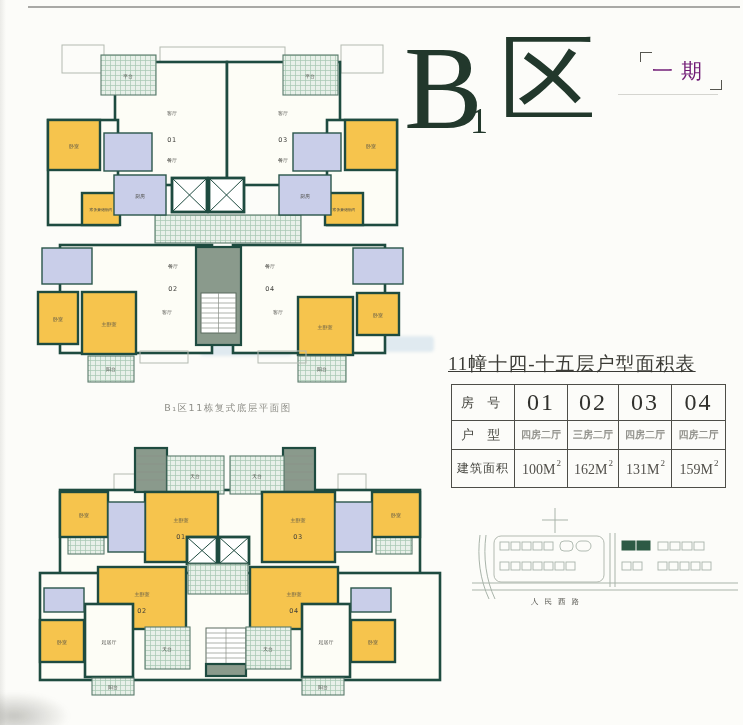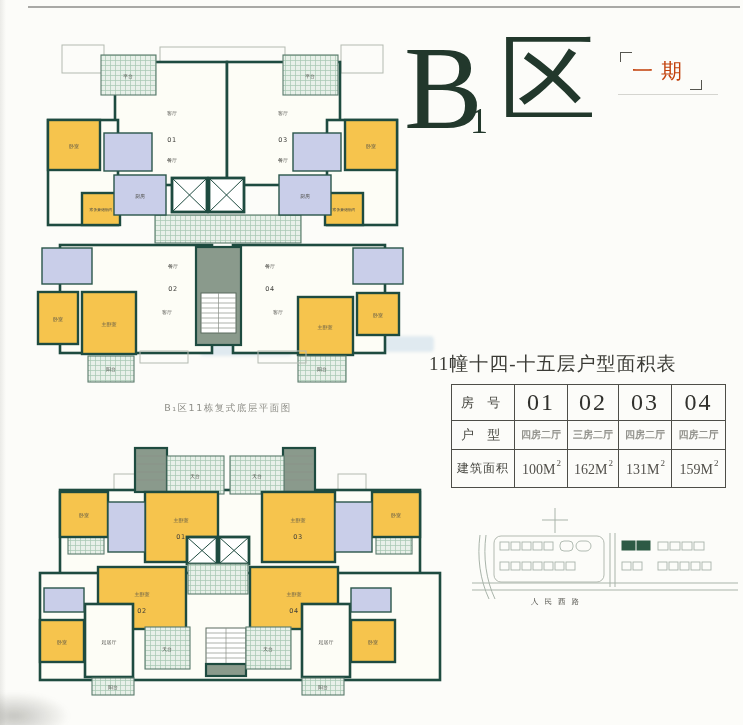--- a/index.html
+++ b/index.html
@@ -11,30 +11,30 @@
   .smudge{position:absolute;left:-10px;top:692px;width:80px;height:40px;
           background:radial-gradient(ellipse at 30% 60%,rgba(95,95,88,.35),rgba(95,95,88,0) 70%);filter:blur(2px);}
   .watermark{position:absolute;background:rgba(115,165,205,.20);border-radius:4px;filter:blur(1.5px);}
   
   .title-letter{position:absolute;left:404px;top:30px;font-family:"Liberation Serif",serif;
                 font-size:118px;line-height:1;color:#22382c;}
   .title-sub{position:absolute;left:470px;top:100px;font-family:"Liberation Serif",serif;
              font-size:36px;color:#22382c;}
   .title-char{position:absolute;left:500px;top:30px;font-family:"Liberation Serif",serif;
               font-size:96px;line-height:1.05;color:#22382c;}
-  .phase-box{position:absolute;left:620px;top:52px;padding:5px 12px;font-size:21px;
-             letter-spacing:8px;color:#c2410c;font-family:Liberation Sans, sans-serif;}
+  .phase-box{position:absolute;left:640px;top:52px;padding:5px 12px;font-size:21px;
+             letter-spacing:8px;color:#701a75;font-family:Liberation Sans, sans-serif;}
   .phase-box::before{content:"";position:absolute;left:0;top:0;width:11px;height:9px;
              border-left:1.5px solid #55554f;border-top:1.5px solid #55554f;}
   .phase-box::after{content:"";position:absolute;right:0;bottom:0;width:11px;height:9px;
              border-right:1.5px solid #55554f;border-bottom:1.5px solid #55554f;}
   .phase-line{position:absolute;left:618px;top:94px;width:100px;height:1px;background:#d5d5d0;}
   
-  .tbl-title{position:absolute;left:429px;top:351px;width:290px;font-family:"Liberation Serif",serif;
-             font-size:19px;letter-spacing:1px;color:#3b3b36;white-space:nowrap;}
+  .tbl-title{position:absolute;left:448px;top:351px;width:290px;font-family:"Liberation Serif",serif;
+             font-size:19px;letter-spacing:1px;color:#3b3b36;white-space:nowrap;text-decoration:underline;}
   table.area{position:absolute;left:451px;top:384px;border-collapse:collapse;table-layout:fixed;border-radius:10px;}
   table.area td{border:1.3px solid #4e4e48;text-align:center;vertical-align:middle;padding:0;
                 background:#fcfcf9;}
   td.rh{font-size:13px;color:#4a4a44;letter-spacing:5px;font-family:"Liberation Serif",serif;}
   td.rh.small{font-size:12px;letter-spacing:1px;}
   td.num{font-family:"Liberation Serif",serif;font-size:24px;color:#31312d;letter-spacing:2px;}
   td.type{font-size:10px;color:#92928c;font-weight:bold;}
   td.area-v{font-size:14px;color:#52504b;font-family:"Liberation Serif",serif;}
   td.area-v sup{font-size:9px;position:relative;top:-2px;left:1px;}
   

